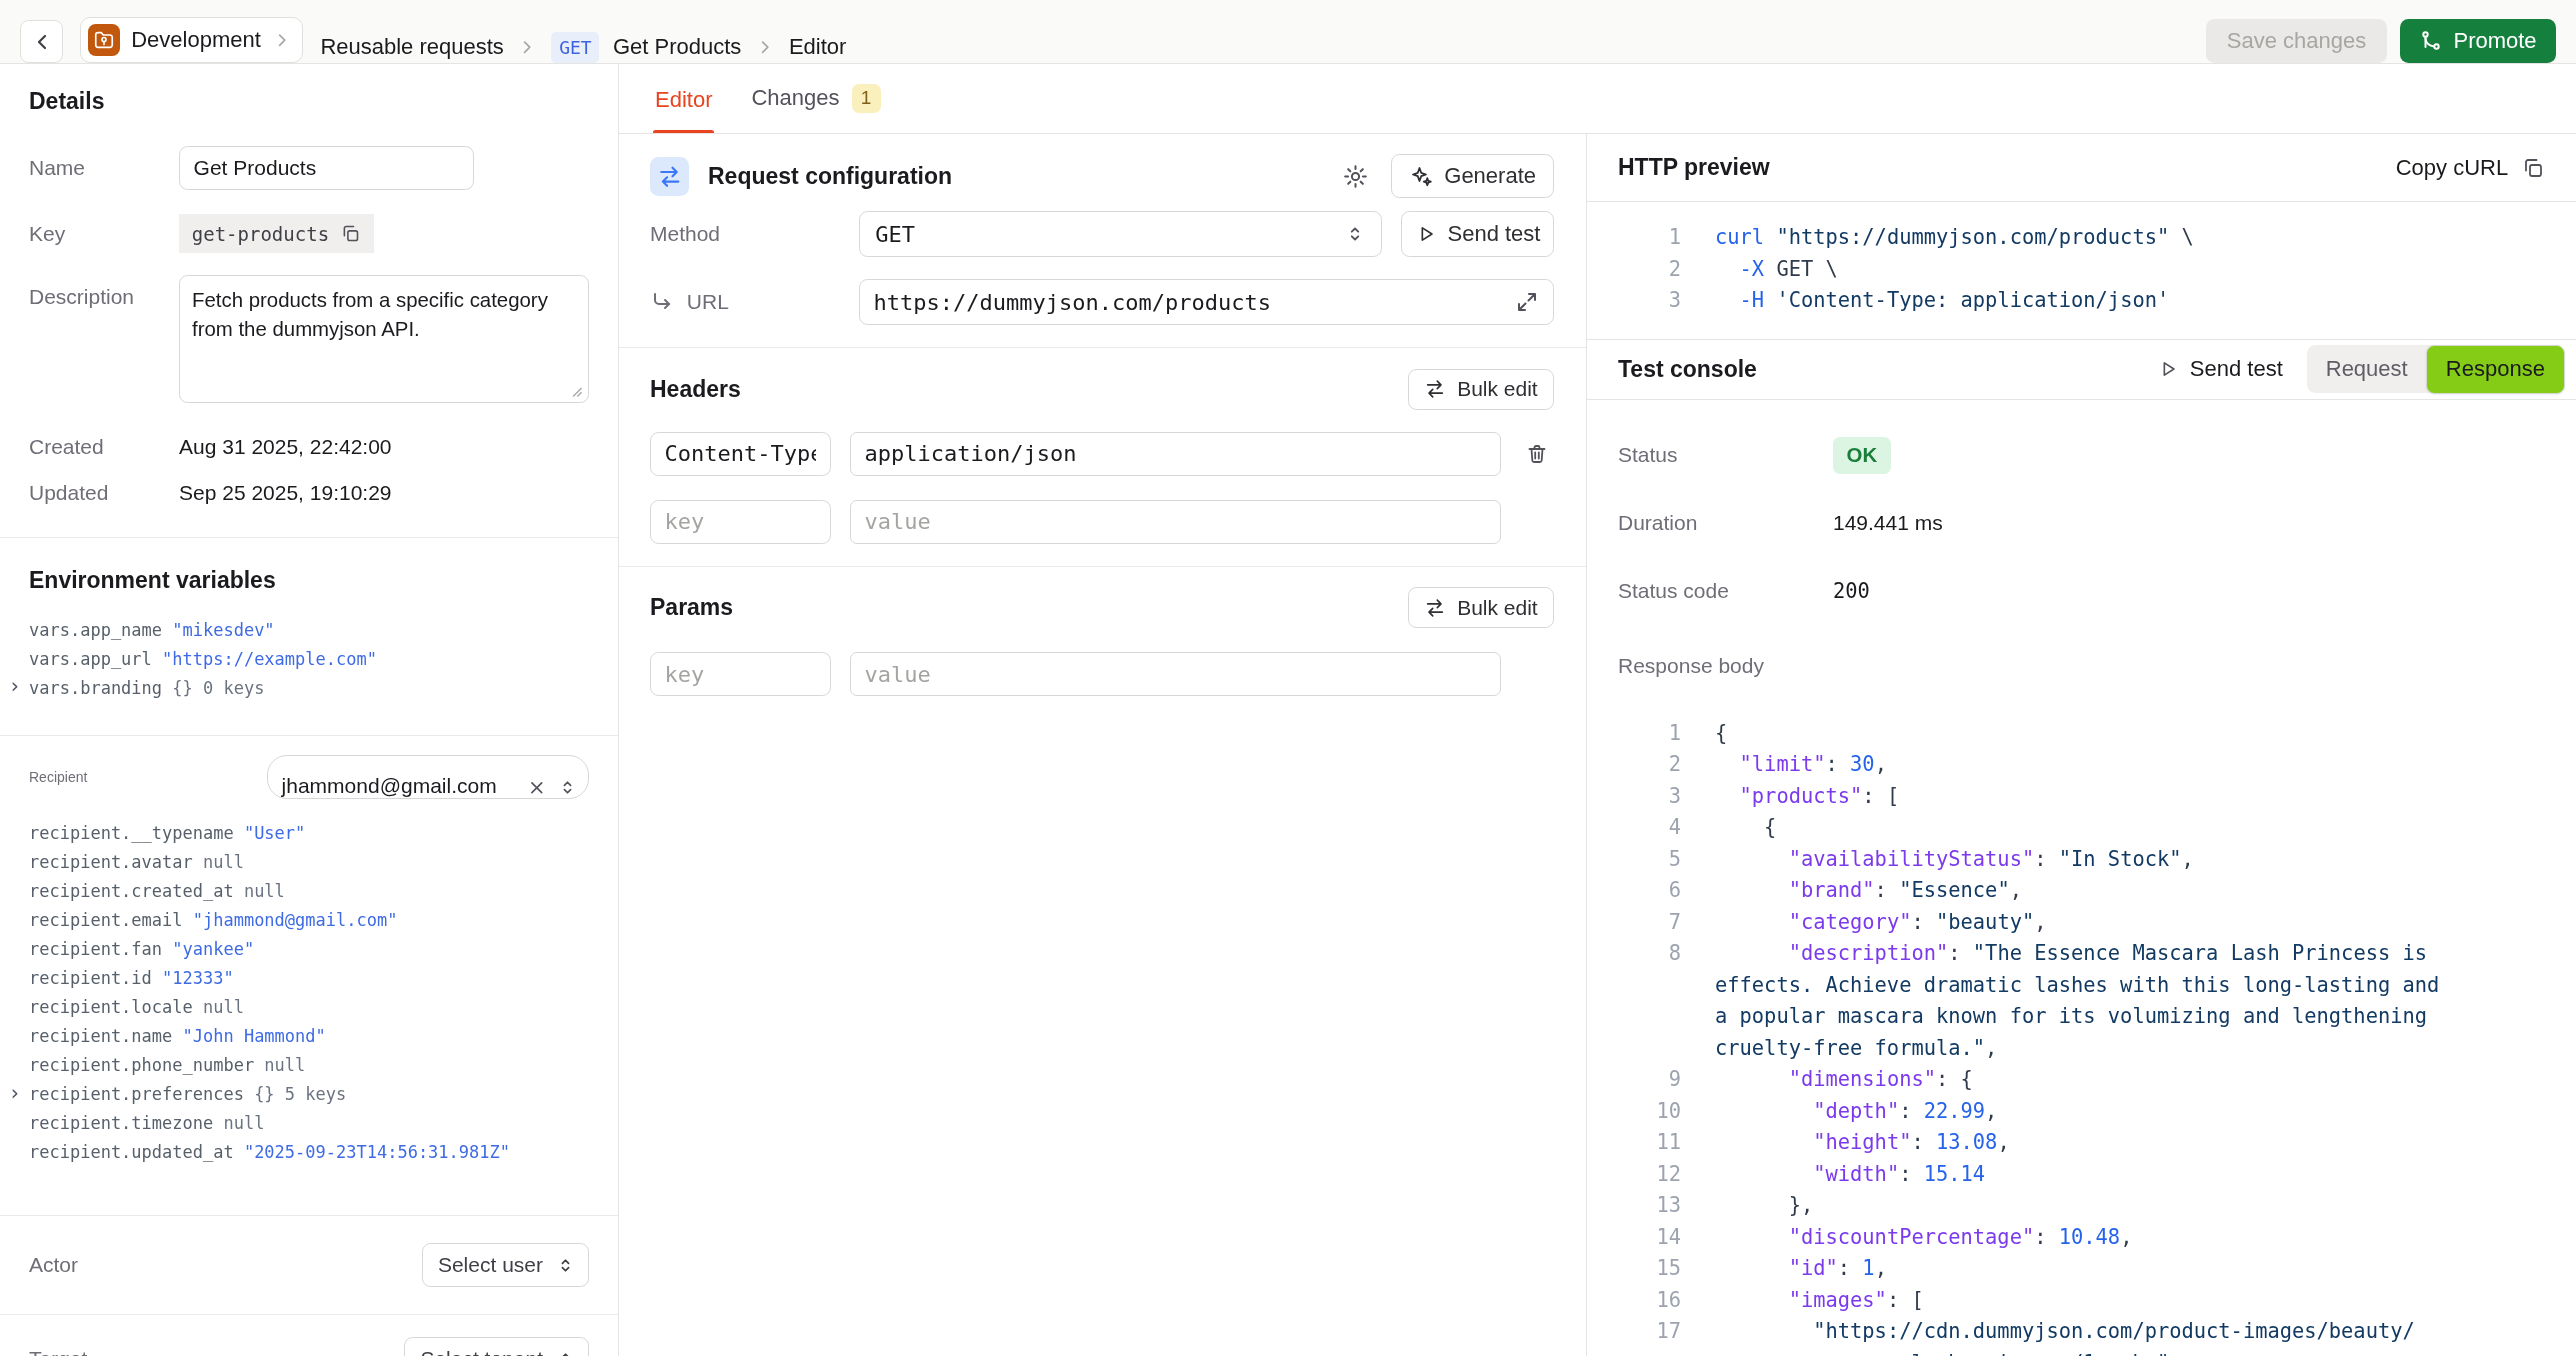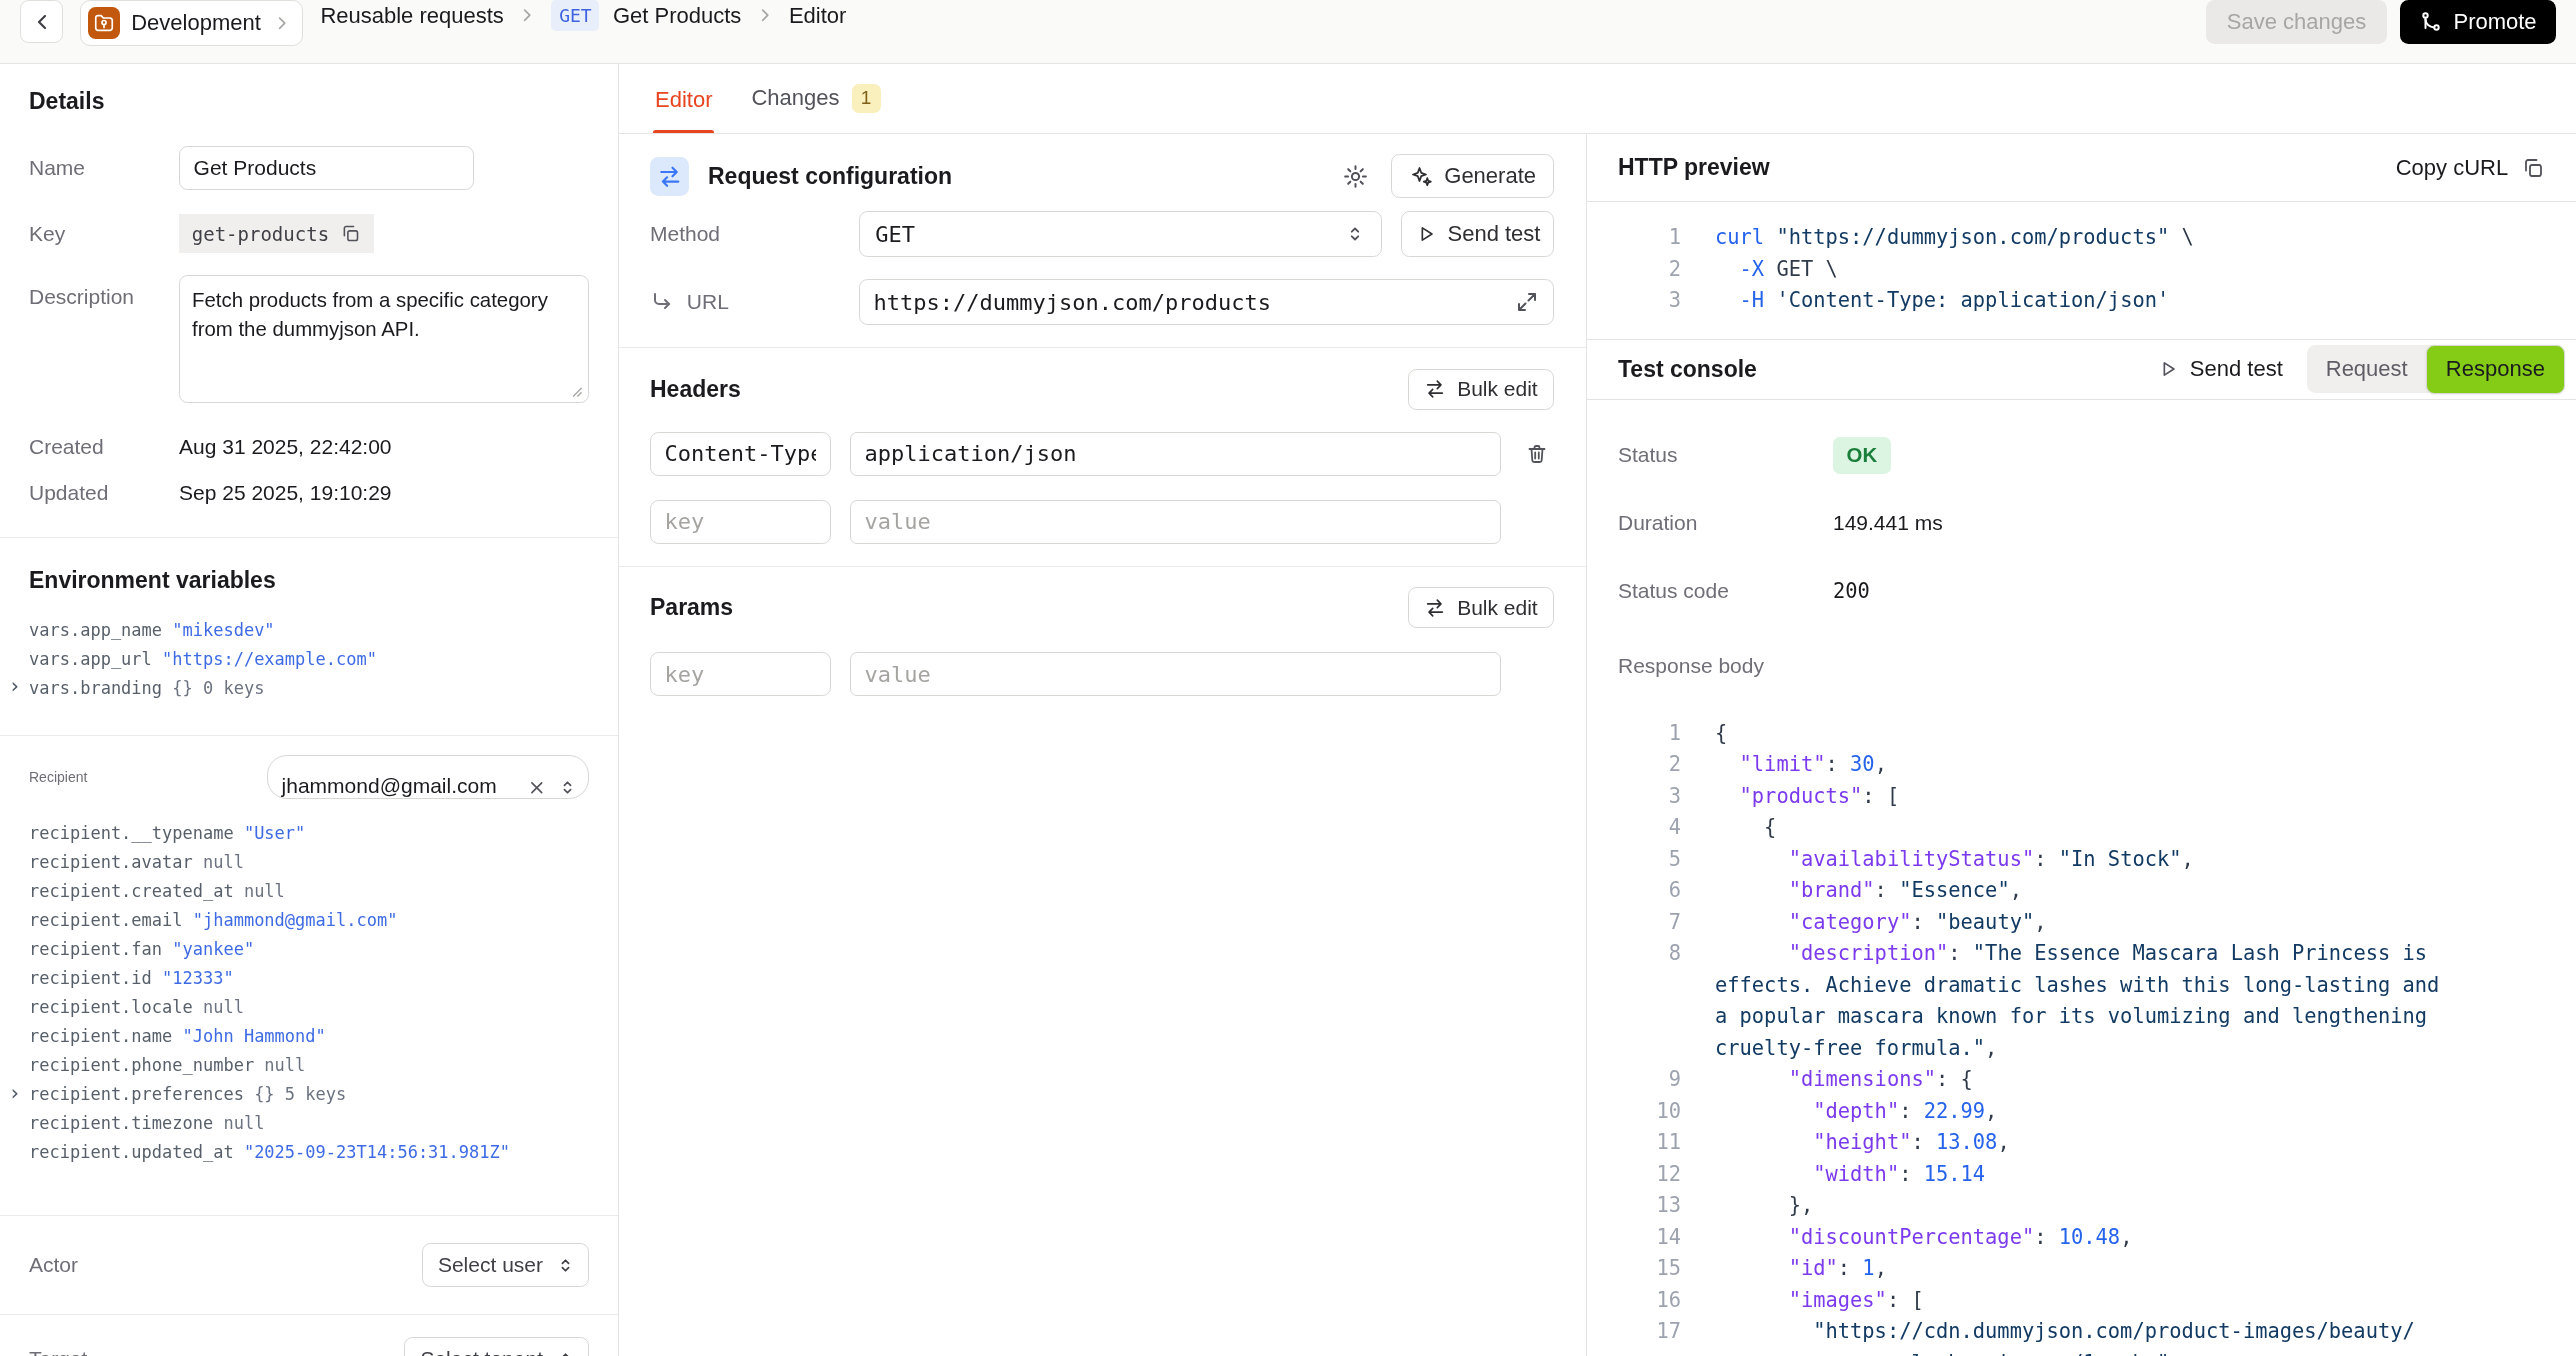--- a/index.html
+++ b/index.html
@@ -4,37 +4,37 @@
 <style>
   html,body{margin:0;padding:0;}
   body{width:2576px;height:1356px;overflow:hidden;background:#fff;color:#1B1B1F;
        font-family:"Liberation Sans",sans-serif;-webkit-font-smoothing:antialiased;}
   .mono{font-family:"DejaVu Sans Mono",monospace;}
   svg{display:block;flex-shrink:0;}
   .screen{width:2576px;height:1356px;display:flex;flex-direction:column;}
 
   
   .topbar{height:64px;flex-shrink:0;background:#FAFAF8;border-bottom:0.9px solid #E5E4E2;
-          display:flex;align-items:flex-start;padding:0 20.4px;gap:17px;box-sizing:border-box;}
+          display:flex;align-items:flex-end;padding:0 20.4px;gap:17px;box-sizing:border-box;}
   .icon-btn{width:43px;height:43px;border:0.9px solid #E0DFDC;border-radius:8.5px;background:#fff;
             display:flex;align-items:center;justify-content:center;color:#3F3F46;cursor:pointer;}
   .env-pill{height:44px;border:0.9px solid #E0DFDC;border-radius:10.2px;background:#fff;display:flex;
             align-items:center;gap:11px;padding:0 10.2px 0 6.8px;font-size:22px;font-weight:500;color:#1B1B1F;}
   .env-icon{width:32px;height:32px;border-radius:7.7px;background:#C2580D;display:flex;
             align-items:center;justify-content:center;color:#fff;}
   .crumb-sep{color:#A8A7A4;}
   .breadcrumb{display:flex;align-items:center;gap:13.6px;font-size:22px;color:#1B1B1F;}
   .crumb{cursor:pointer;}
   .get-badge{font-family:"DejaVu Sans Mono",monospace;font-size:18px;font-weight:500;color:#3E63E0;
              background:#E9EEFB;border-radius:5.1px;padding:5.1px 7.7px;}
   .topbar-right{margin-left:auto;display:flex;gap:13.6px;}
   .btn{font-size:22px;border-radius:8.5px;padding:0 20.4px;height:44px;display:flex;align-items:center;
        gap:10.2px;border:none;font-family:inherit;cursor:pointer;}
   .btn.disabled{background:#EAE9E7;color:#A7A6A3;font-weight:500;}
-  .btn.promote{background:#000000;color:#fff;font-weight:500;padding:0 19px;}
+  .btn.promote{background:#15803d;color:#fff;font-weight:500;padding:0 19px;}
 
   
   .bodywrap{flex:1;display:flex;min-height:0;}
   .sidebar{width:619px;flex-shrink:0;border-right:0.9px solid #E5E4E2;box-sizing:border-box;
            padding:24px 29px 0;overflow:hidden;}
   .divider{border:none;border-top:0.9px solid #EBEAE8;margin:0 -29px;}
   .h2{font-size:23px;font-weight:600;color:#1B1B1F;margin:0;}
   .frow{display:flex;align-items:center;}
   .frow.top{align-items:flex-start;}
   .flabel{width:150px;flex-shrink:0;font-size:21px;color:#6F6E77;}

